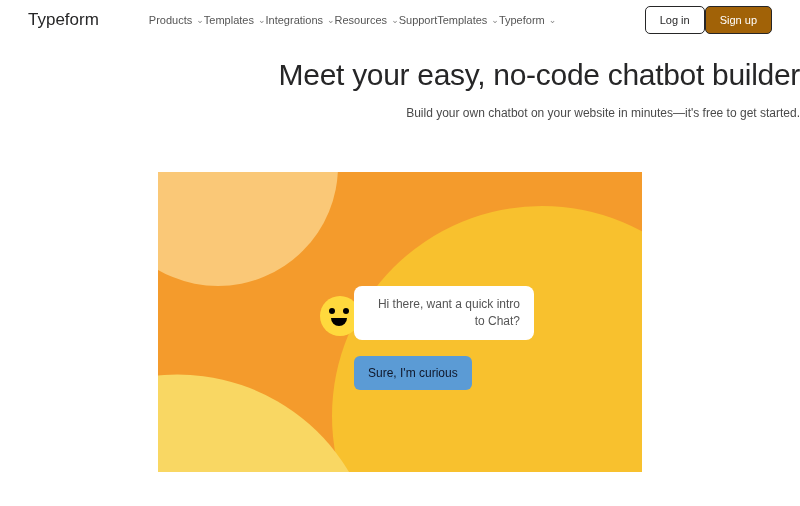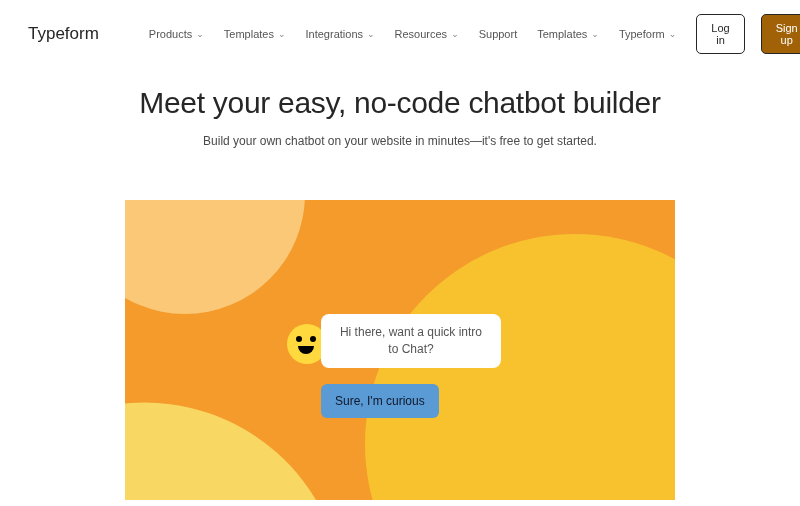--- a/index.html
+++ b/index.html
@@ -11,83 +11,82 @@
       font-family: -apple-system, BlinkMacSystemFont, "Segoe UI", Helvetica, Arial, sans-serif;
       background: #fff;
       color: #262627;
       width: 800px;
       height: 506px;
       overflow: hidden;
     }
     .header {
       display: flex;
       align-items: center;
-      padding: 14px 28px;
+      padding: 6px 28px;
       gap: 20px;
     }
     .logo {
       font-size: 17px;
       font-weight: 500;
       color: #262627;
       margin-right: 30px;
     }
     .nav {
       display: flex;
-      gap: 20px;
       flex: 1;
     }
     .nav-item {
       display: flex;
       align-items: center;
       gap: 4px;
       font-size: 11px;
       color: #555;
       cursor: pointer;
     }
     .nav-item .chev {
       display: inline-block;
       font-size: 9px;
       color: #888;
     }
     .auth {
       display: flex;
-      gap: 16px;
+      gap: 0;
     }
     .btn {
       padding: 7px 14px;
       font-size: 11px;
       border-radius: 5px;
       cursor: pointer;
       border: 1px solid #262627;
     }
     .btn-login {
       background: #fff;
       color: #262627;
     }
     .btn-signup {
       background: #a16207;
       color: #fff;
     }
     .hero {
-      text-align: center;
+      text-align: right;
       margin-top: 18px;
     }
     .hero-title {
       font-size: 30px;
       font-weight: 400;
       color: #262627;
       letter-spacing: -0.3px;
     }
     .hero-subtitle {
       font-size: 12px;
       color: #4a4a4a;
       margin-top: 14px;
     }
     .hero-image {
-      width: 550px;
+      width: 484px;
       height: 300px;
       margin: 52px auto 4px;
       background: #f49b2c;
       position: relative;
       overflow: hidden;
     }
     .big-circle {
       position: absolute;
       width: 420px;
       height: 420px;

